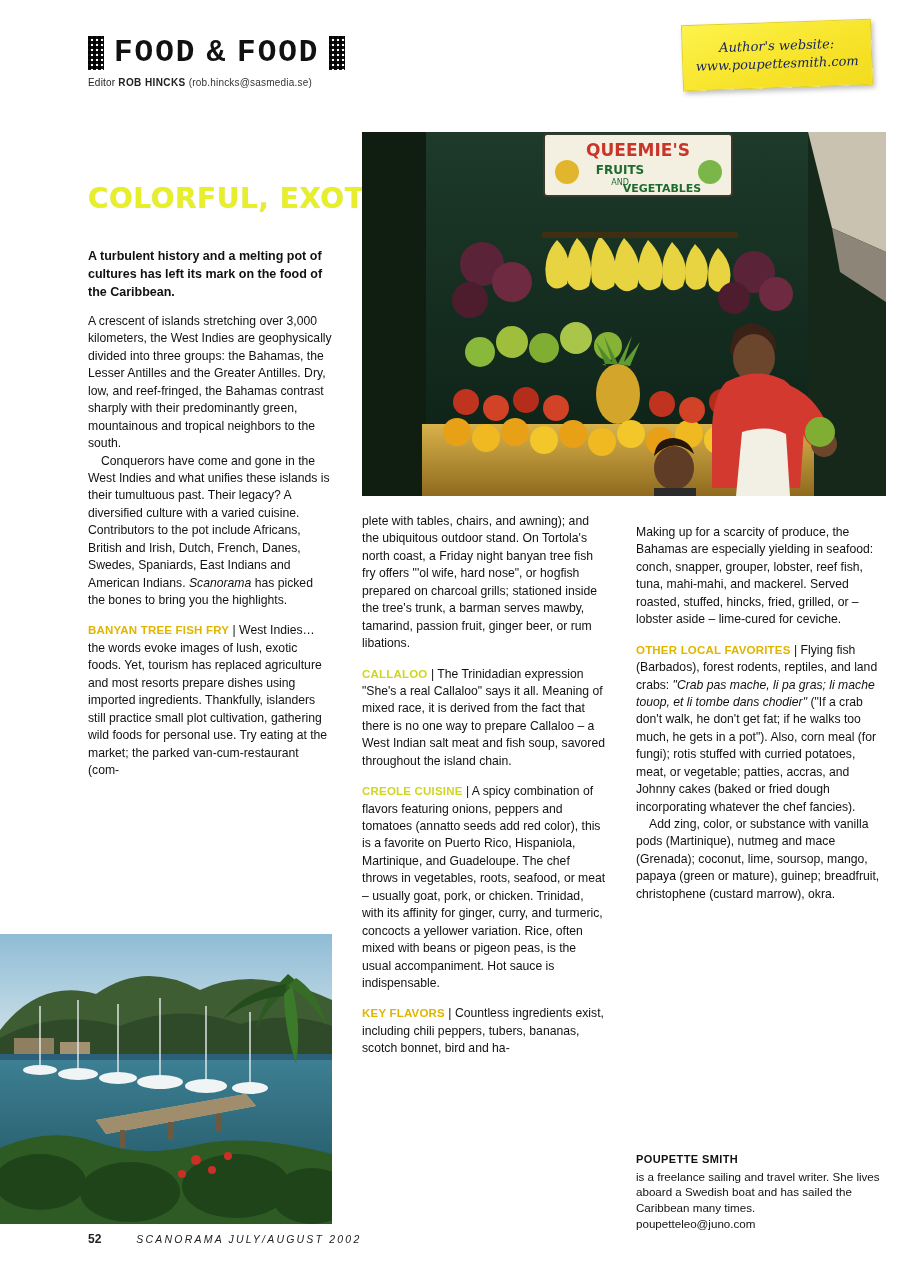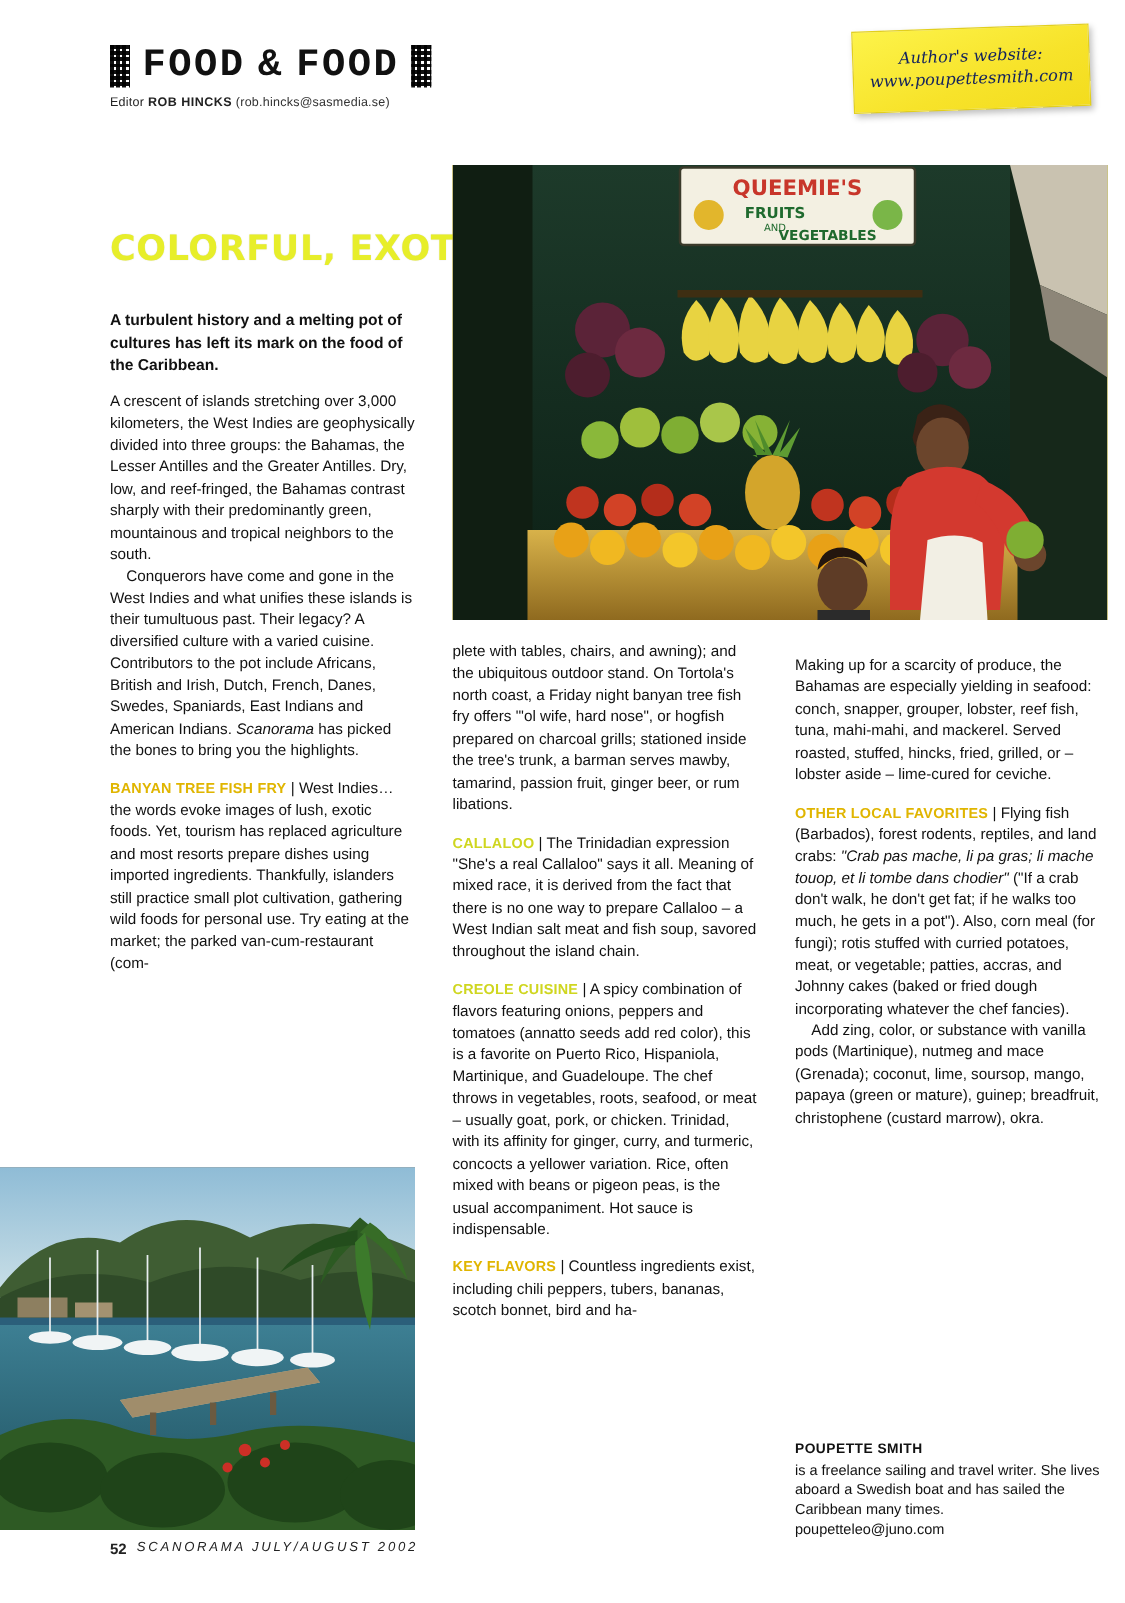--- a/index.html
+++ b/index.html
@@ -168,22 +168,22 @@
     letter-spacing: .4px;
     margin-bottom: 2px;
   }
 
   
   .footer {
     position: absolute;
     left: 88px;
     top: 1232px;
     display: flex;
-    align-items: flex-start;
-    gap: 8px;
+    align-items: center;
+    gap: 35px;
     color: #222;
   }
   .footer .pageno { font-weight: bold; font-size: 12px; }
   .footer .pub { font-size: 10.5px; letter-spacing: 2.2px; font-style: italic; }
 
   
   svg { display: block; }
 </style>
 </head>
 <body>

